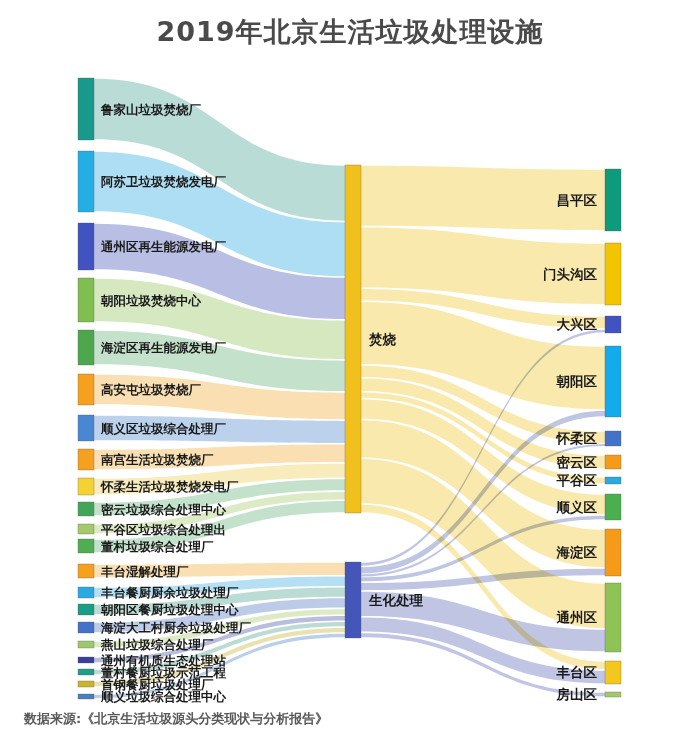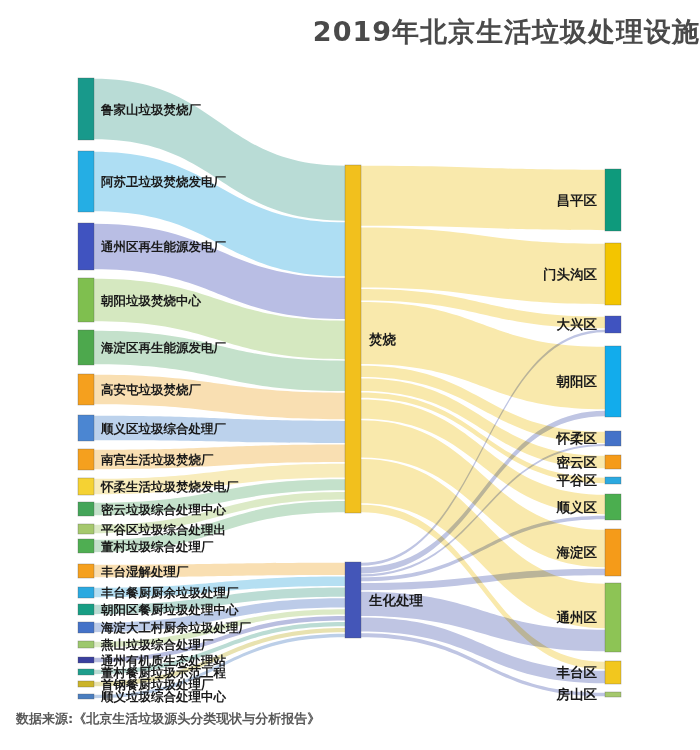--- a/index.html
+++ b/index.html
@@ -1,20 +1,20 @@
 <!DOCTYPE html>
 <html><head>
 <meta charset="utf-8">
 <style>
   html,body{margin:0;padding:0;background:#fff;}
   .page{position:relative;width:700px;height:750px;background:#ffffff;overflow:hidden;
         font-family:"DejaVu Sans",sans-serif;}
-  .chart-title{position:absolute;top:14px;left:0;width:700px;text-align:right;
+  .chart-title{position:absolute;top:14px;left:0;width:700px;text-align:center;
         font-size:27px;font-weight:bold;color:#4a4a4a;letter-spacing:1px;}
-  .caption{position:absolute;top:710px;left:16px;font-size:13px;font-weight:bold;color:#595959;}
+  .caption{position:absolute;top:710px;left:24px;font-size:13px;font-weight:bold;color:#595959;}
   svg{position:absolute;top:0;left:0;}
   svg text{font-family:"DejaVu Sans",sans-serif;}
 </style>
 </head>
 <body>
 
 <div class="page">
   <div class="chart-title">2019年北京生活垃圾处理设施</div>
   <svg id="sankey" width="700" height="750" viewBox="0 0 700 750">
       <path d="M 94 78.8 C 219.5 78.8 219.5 165.8 345 165.8 L 345 220.68167539267014 C 219.5 220.68167539267014 219.5 139.2 94 139.2 Z" fill="#B9DCD6"></path>

